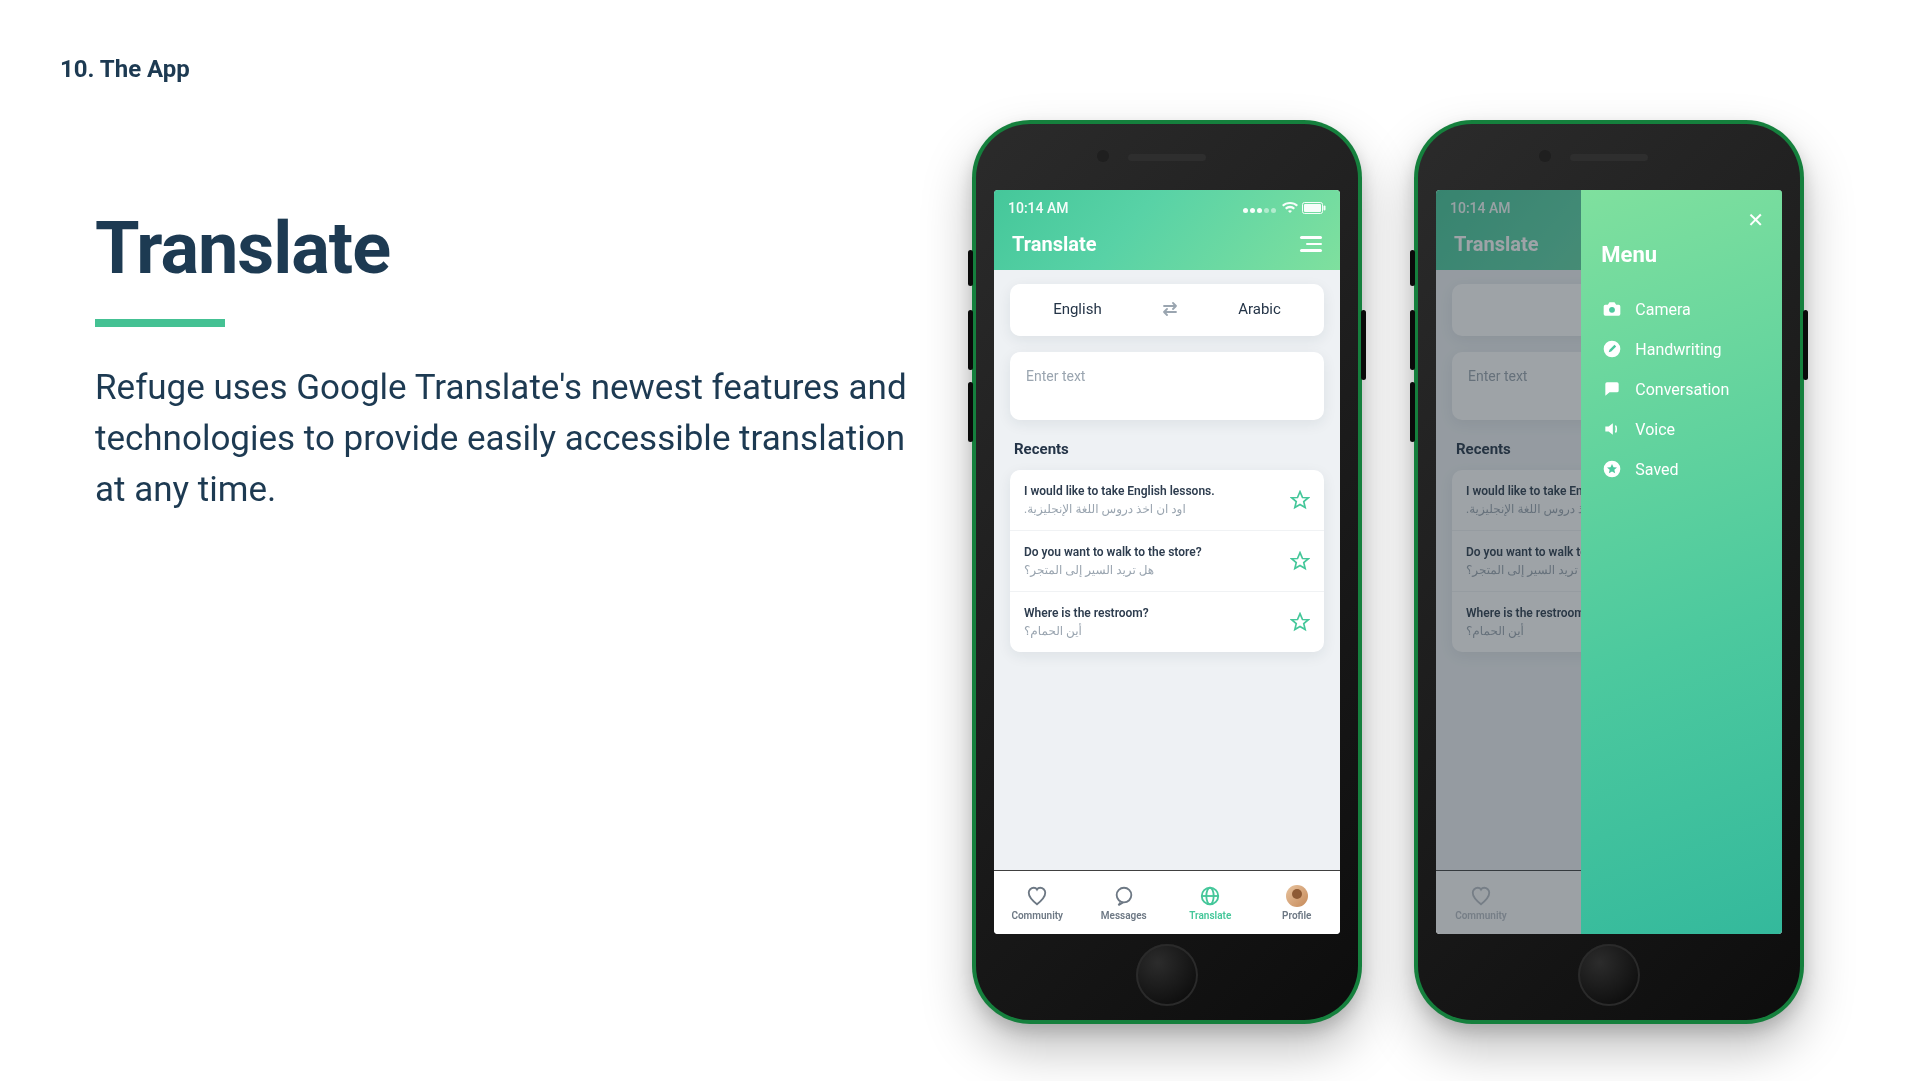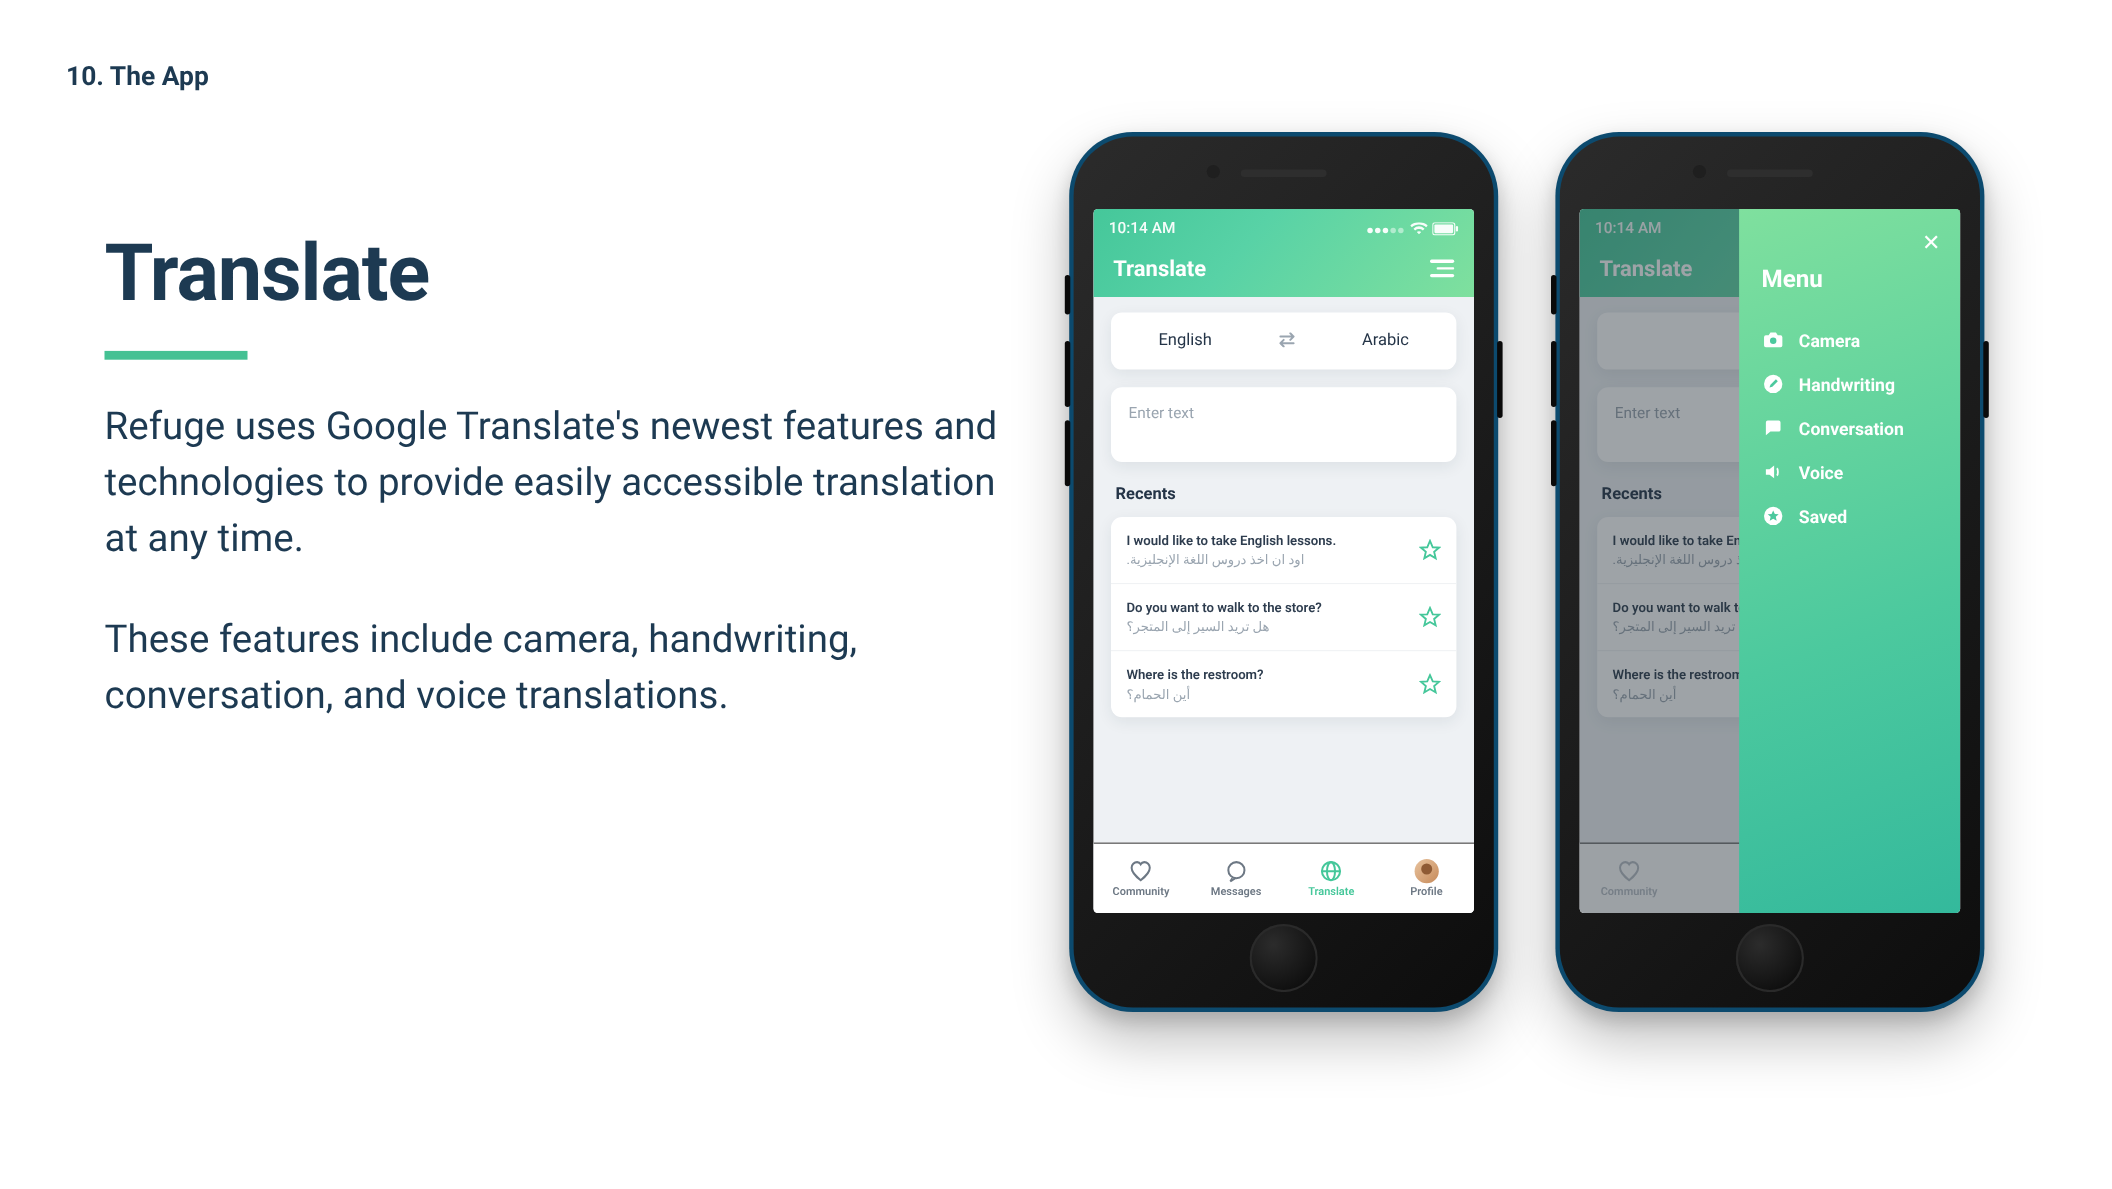--- a/index.html
+++ b/index.html
@@ -7,21 +7,21 @@
 
   .page-label { position: absolute; top: 55px; left: 60px; font-size: 24px; font-weight: 700; color: #1d3a52; }
 
   .text-col { position: absolute; top: 206px; left: 95px; width: 820px; }
   .page-title { font-size: 72px; font-weight: 700; color: #1d3a52; letter-spacing: -1px; }
   .title-rule { width: 130px; height: 8px; background: #44c193; margin-top: 28px; margin-bottom: 36px; }
   .body-text p { font-size: 35px; line-height: 1.45; color: #1d3a52; font-weight: 400; }
   .body-text p + p { margin-top: 42px; }
 
   
-  .phone { position: absolute; width: 390px; height: 800px; background: #0c4a6e; border-radius: 58px; box-shadow: 0 25px 50px rgba(0,0,0,0.25), 0 8px 16px rgba(0,0,0,0.15); }
+  .phone { position: absolute; width: 390px; height: 904px; background: #15803d; border-radius: 58px; box-shadow: 0 25px 50px rgba(0,0,0,0.25), 0 8px 16px rgba(0,0,0,0.15); }
   .phone.p1 { top: 120px; left: 972px; }
   .phone.p2 { top: 120px; left: 1414px; }
   .phone::before { content: ""; position: absolute; inset: 4px; border-radius: 54px; background: linear-gradient(135deg,#2b2b2b,#0d0d0d); }
   .phone-screen { position: absolute; top: 70px; left: 22px; right: 22px; bottom: 90px; border-radius: 4px; overflow: hidden; background: #eef1f4; }
   .phone-speaker { position: absolute; top: 34px; left: 50%; transform: translateX(-50%); width: 78px; height: 7px; background: #2e2e2e; border-radius: 4px; }
   .phone-cam { position: absolute; top: 30px; left: 50%; margin-left: -70px; width: 12px; height: 12px; background: #1f1f1f; border-radius: 50%; }
   .phone-home { position: absolute; bottom: 18px; left: 50%; transform: translateX(-50%); width: 62px; height: 62px; border-radius: 50%; background: radial-gradient(circle at 35% 30%, #2c2c2c, #050505); box-shadow: inset 0 0 0 2px #2a2a2a; }
   .phone-btn-side { position: absolute; background: #0a0a0a; border-radius: 3px; }
   .phone-btn-l1 { left: -4px; top: 130px; width: 5px; height: 36px; }
   .phone-btn-l2 { left: -4px; top: 190px; width: 5px; height: 60px; }
@@ -66,39 +66,38 @@
   .tab.active { color:#45c79a; }
   .tab svg{width:22px;height:22px;display:block;}
   .tab .avatar{width:22px;height:22px;border-radius:50%;background:linear-gradient(135deg,#e8c39e,#c68a5a);position:relative;}
   .tab .avatar::after{content:"";position:absolute;top:4px;left:6px;width:10px;height:10px;border-radius:50%;background:#8e5a34;}
 
   
   .dim { position: absolute; inset:0; background: rgba(40,50,60,0.45); }
   .drawer { position:absolute; top:0; right:0; bottom:0; width: 58%; background: linear-gradient(160deg, #7fe09e 0%, #4cc99e 60%, #34b99c 100%); color:#fff; padding: 18px 20px; }
   .drawer .close { position:absolute; top:18px; right:18px; font-size:20px; font-weight:300;}
   .drawer h3 { font-size: 22px; font-weight: 700; margin-top: 34px; margin-bottom: 22px; }
-  .drawer .m-item { display:flex; align-items:center; gap:12px; padding: 9px 0; font-size: 16px; font-weight: 700;}
+  .drawer .m-item { display:flex; align-items:center; gap:12px; padding: 9px 0; font-size: 16px; font-weight: 400;}
   .drawer .m-item .mi-icon{width:22px;height:22px;display:flex;align-items:center;justify-content:center;}
   .drawer .m-item .mi-icon svg{width:20px;height:20px;}
 
   
   .tabbar.dimmed{background:#fbfbfc;}
   .tabbar.dimmed .tab{color:#b6bcc4;}
 </style>
 </head>
 <body>
 
 <div class="page-label">10. The App</div>
 
 <div class="text-col">
   <div class="page-title">Translate</div>
   <div class="title-rule"></div>
   <div class="body-text">
     <p>Refuge uses Google Translate's newest features and technologies to provide easily accessible translation at any time.</p>
-    <p>These features include camera, handwriting, conversation, and voice translations.</p>
   </div>
 </div>
 
 <div class="phone p1">
   <div class="phone-btn-side phone-btn-l1"></div>
   <div class="phone-btn-side phone-btn-l2"></div>
   <div class="phone-btn-side phone-btn-l3"></div>
   <div class="phone-btn-side phone-btn-r"></div>
   <div class="phone-speaker"></div>
   <div class="phone-cam"></div>

